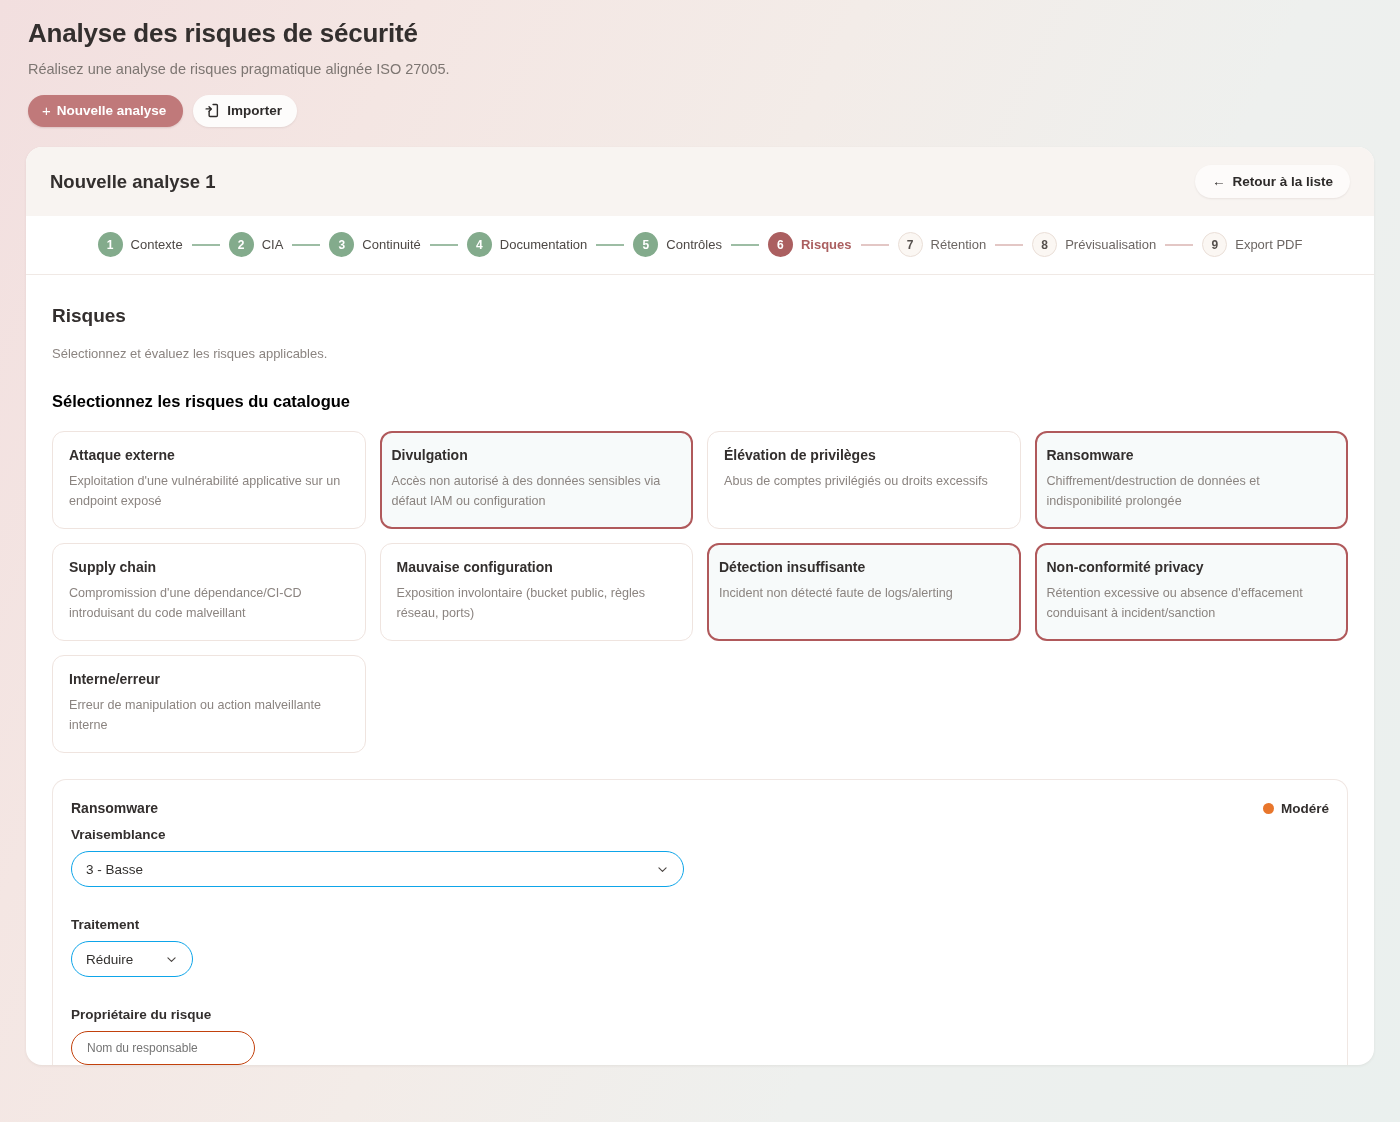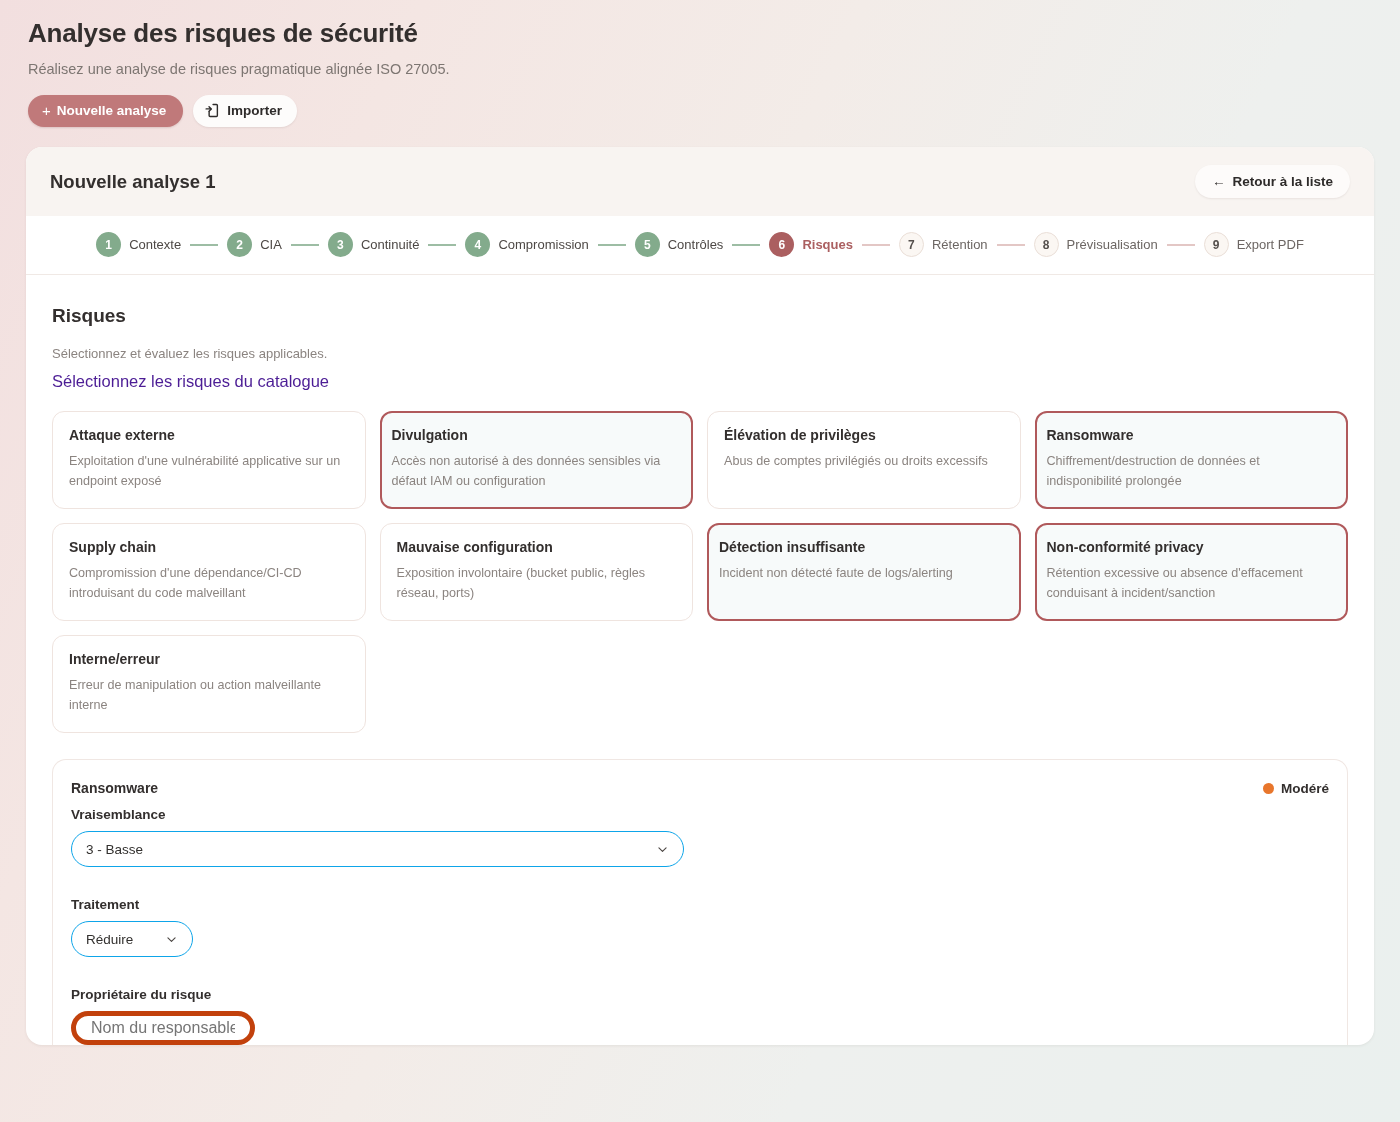--- a/index.html
+++ b/index.html
@@ -152,24 +152,24 @@
     font-size: 19px;
     font-weight: bold;
     color: #332f2e;
   }
   .section-sub {
     margin-top: 19px;
     font-size: 13px;
     color: #8b8480;
   }
   .catalog-title {
-    margin-top: 11px;
+    margin-top: 31px;
     font-size: 16.5px;
-    font-weight: normal;
-    color: #4c1d95;
+    font-weight: bold;
+    color: #000000;
   }
 
   .risk-grid {
     margin-top: 20px;
     display: grid;
     grid-template-columns: repeat(4, 1fr);
     gap: 14px 14px;
   }
 
   .risk-card {
@@ -260,29 +260,29 @@
     cursor: pointer;
     justify-content: space-between;
   }
   .select-box .chev { color: #5a5450; display: flex; align-items: center; }
 
   .select-sm { width: 122px; }
 
   .block-gap { margin-top: 30px; }
 
   .text-input {
-    border: 5px solid #c2410c;
+    border: 1px solid #c2410c;
     border-radius: 999px;
     background: #ffffff;
     height: 34px;
     width: 184px;
     display: flex;
     align-items: center;
     padding: 0 15px;
-    font-size: 16px;
+    font-size: 12px;
     color: #8e8783;
     cursor: text;
   }
 </style>
 </head>
 <body>
 
 <div class="page-head">
   <div class="page-title">Analyse des risques de sécurité</div>
   <div class="page-sub">Réalisez une analyse de risques pragmatique alignée ISO 27005.</div>
@@ -326,21 +326,21 @@
         <span class="step-label">CIA</span>
       </div>
       <span class="step-line green"></span>
       <div class="step done">
         <span class="step-bullet">3</span>
         <span class="step-label">Continuité</span>
       </div>
       <span class="step-line green"></span>
       <div class="step done">
         <span class="step-bullet">4</span>
-        <span class="step-label">Compromission</span>
+        <span class="step-label">Documentation</span>
       </div>
       <span class="step-line green"></span>
       <div class="step done">
         <span class="step-bullet">5</span>
         <span class="step-label">Contrôles</span>
       </div>
       <span class="step-line green"></span>
       <div class="step active">
         <span class="step-bullet">6</span>
         <span class="step-label">Risques</span>

